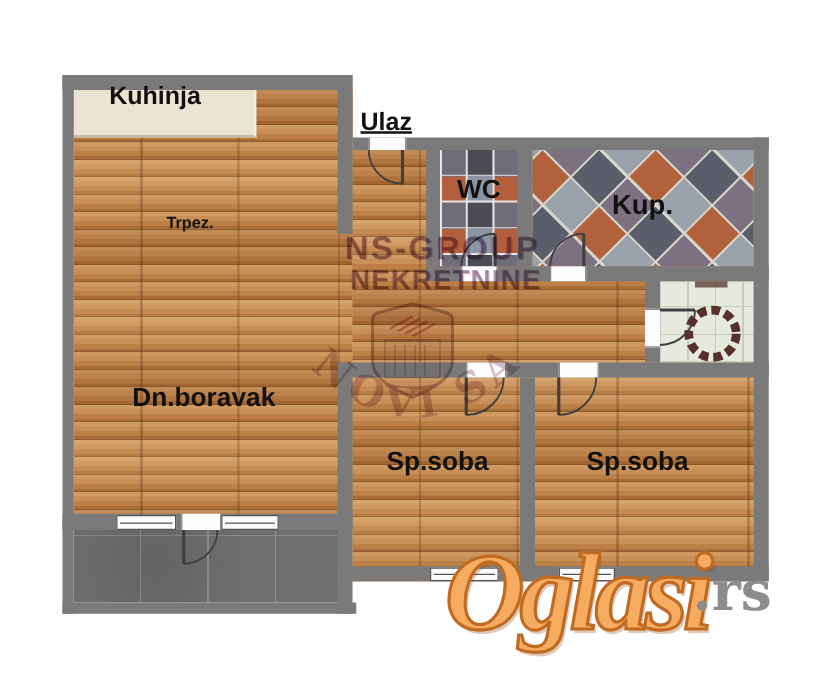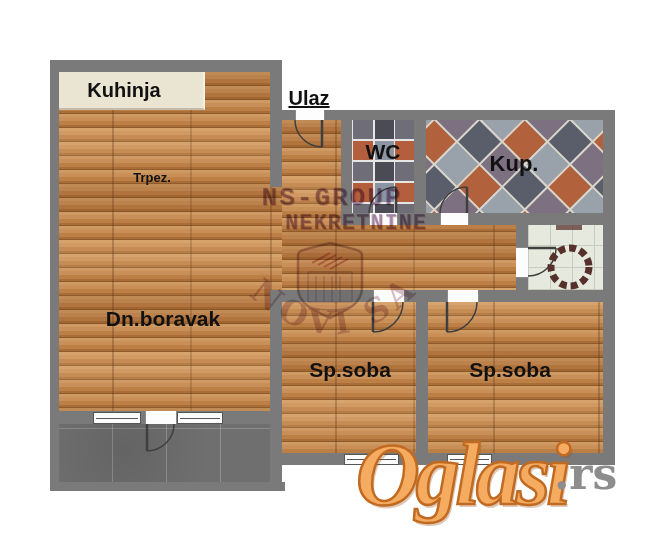--- a/index.html
+++ b/index.html
@@ -51,22 +51,22 @@
       repeating-linear-gradient(90deg, rgba(0,0,0,0) 0 53px, rgba(220,220,220,.30) 53px 54px),
       repeating-linear-gradient(0deg, rgba(0,0,0,0) 0 53px, rgba(220,220,220,.25) 53px 54px);}
   .gap{position:absolute;background:#fdfdfd;}
   .gap.h{border-left:1px solid #8a8a8a;border-right:1px solid #8a8a8a;}
   .gap.v{border-top:1px solid #8a8a8a;border-bottom:1px solid #8a8a8a;}
   .win{position:absolute;background:#fcfcfc;border:1px solid #565656;}
   .win::after{content:"";position:absolute;left:2px;right:2px;top:45%;border-top:1px solid #555;}
   .svg-abs{position:absolute;left:0;top:0;pointer-events:none;}
   .lbl{position:absolute;transform:translateX(-50%);font-weight:bold;color:#111;white-space:nowrap;}
   
-  .agency{position:absolute;left:232px;top:184px;width:200px;text-align:center;
-    font-family:Liberation Mono, monospace;font-weight:bold;color:rgba(100,60,115,.50);
+  .agency{position:absolute;left:232px;top:184px;width:200px;text-align:right;
+    font-family:Liberation Sans, sans-serif;font-weight:bold;color:rgba(100,60,115,.50);
     mix-blend-mode:multiply;text-shadow:1px 1px 0 rgba(160,60,70,.25);line-height:1.08;}
   .agency .l1{font-size:26px;letter-spacing:2px;}
   .agency .l2{font-size:22px;letter-spacing:1px;margin-left:48px;}
   .wm-svg{mix-blend-mode:multiply;}
   
   .site-name{position:absolute;left:356px;top:431px;font-family:Liberation Serif, serif;
     font-style:italic;font-weight:bold;font-size:88px;line-height:1;letter-spacing:-4px;
     color:#f6ac60;-webkit-text-stroke:2.5px #c06a22;text-shadow:2px 3px 0 rgba(150,80,25,.30);}
   .site-tld{position:absolute;left:554px;top:452px;font-family:"DejaVu Serif",serif;
     font-weight:bold;font-size:44px;line-height:1;color:#8d8d8d;}
@@ -131,21 +131,21 @@
       <path stroke-width="2.5" d="M147 424 L147 451"></path>
       <path d="M556 248 A28 28 0 0 1 528 276"></path>
       <path stroke-width="2.5" d="M528 248 L556 248"></path>
     </g>
     <g>
       <circle cx="570" cy="267" r="19" fill="none" stroke="#57302c" stroke-width="7" stroke-dasharray="7 4"></circle>
       <rect x="556" y="225" width="26" height="5" fill="#57302c" opacity="0.75"></rect>
     </g>
   </svg>
 
-  <div class="lbl" style="left:124px;top:79px;font-size:20px;">Kuhinja</div>
+  <div class="lbl" style="left:124px;top:66px;font-size:20px;">Kuhinja</div>
   <div class="lbl" style="left:309px;top:87px;font-size:20px;text-decoration:underline;">Ulaz</div>
   <div class="lbl" style="left:152px;top:170px;font-size:13px;">Trpez.</div>
   <div class="lbl" style="left:383px;top:140px;font-size:21px;">WC</div>
   <div class="lbl" style="left:514px;top:151px;font-size:22px;">Kup.</div>
   <div class="lbl" style="left:163px;top:307px;font-size:21px;">Dn.boravak</div>
   <div class="lbl" style="left:350px;top:358px;font-size:21px;">Sp.soba</div>
   <div class="lbl" style="left:510px;top:358px;font-size:21px;">Sp.soba</div>
 
   <div class="agency">
     <div class="l1">NS-GROUP</div>

